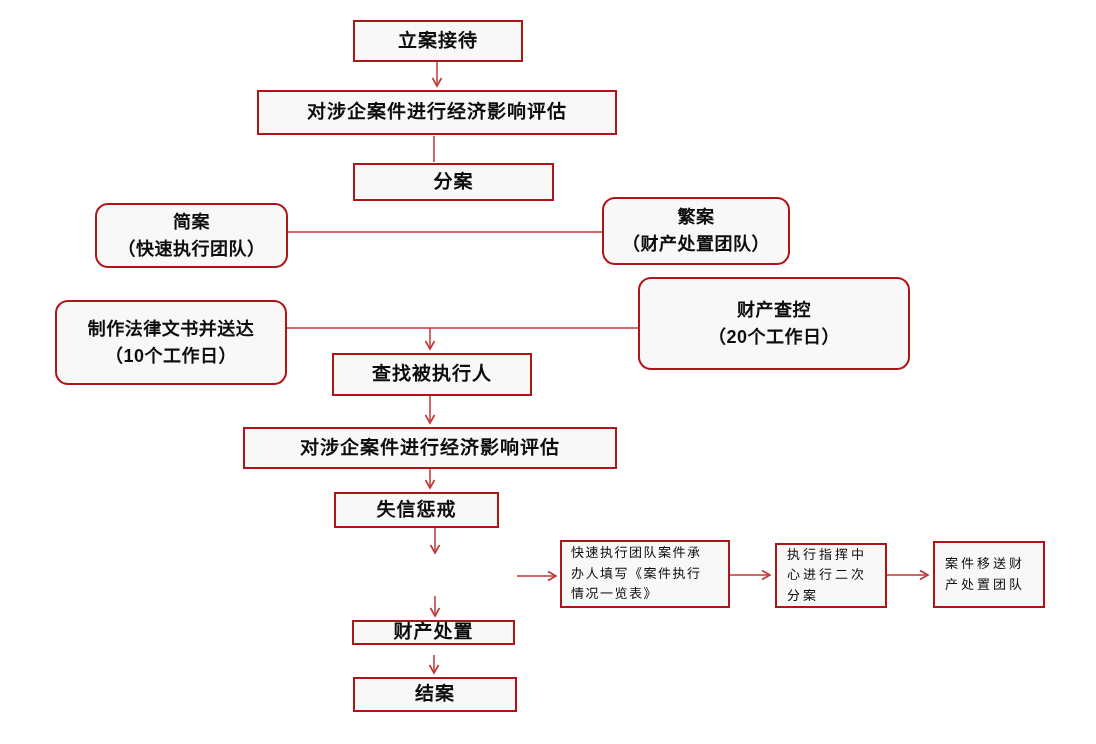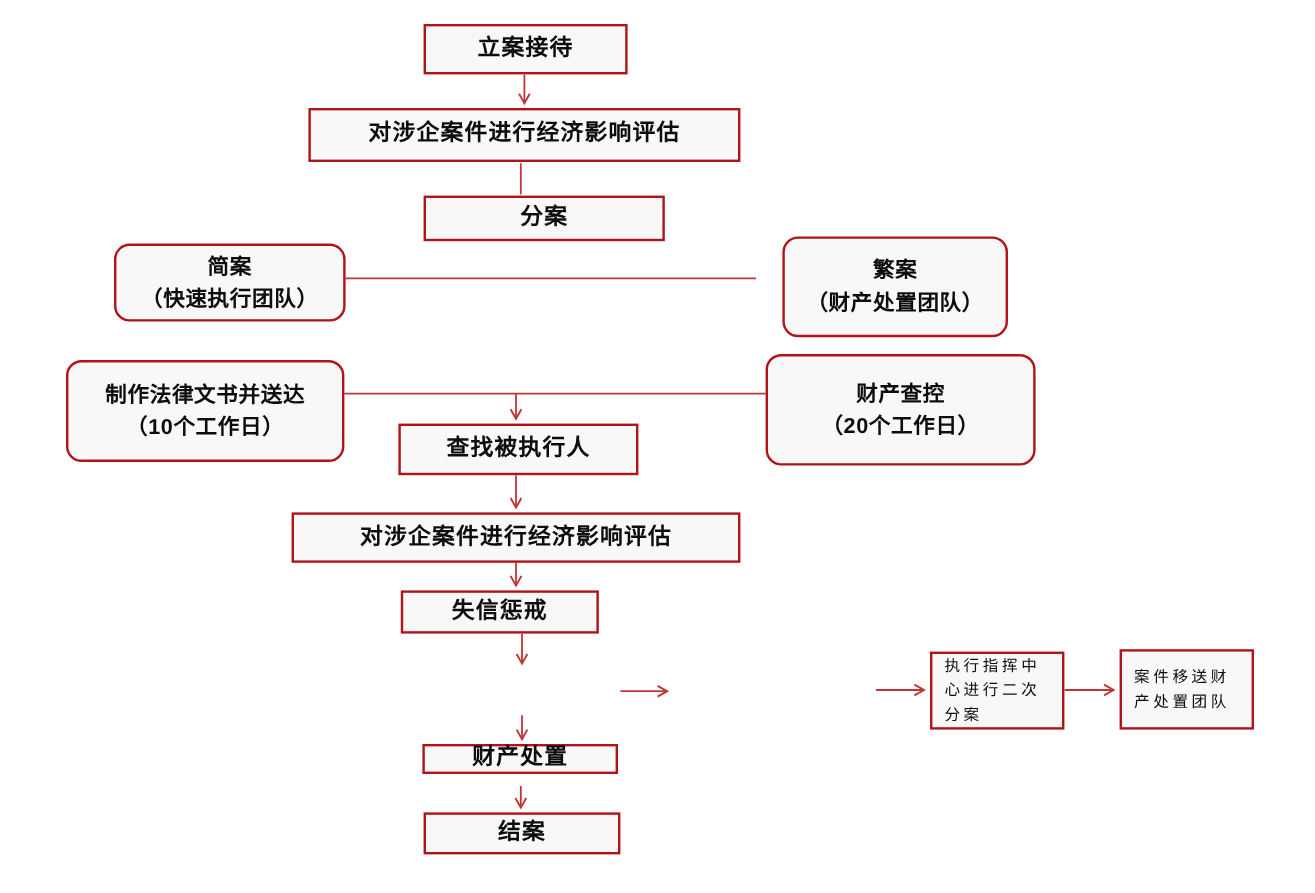--- a/index.html
+++ b/index.html
@@ -95,36 +95,39 @@
 
   <div class="node big" style="left:353px;top:20px;width:170px;height:42px">立案接待</div>
 
   <div class="node big" style="left:257px;top:90px;width:360px;height:45px">对涉企案件进行经济影响评估</div>
 
   <div class="node big" style="left:353px;top:163px;width:201px;height:38px">分案</div>
 
   <div class="node mid" style="left:95px;top:203px;width:193px;height:65px">简案
 （快速执行团队）</div>
 
-  <div class="node mid" style="left:652px;top:197px;width:188px;height:84px">繁案
+  <div class="node mid" style="left:602px;top:197px;width:188px;height:68px">繁案
 （财产处置团队）</div>
 
   <div class="node mid" style="left:55px;top:300px;width:232px;height:85px">制作法律文书并送达
 （10个工作日）</div>
 
-  <div class="node mid" style="left:638px;top:295px;width:225px;height:93px">财产查控
+  <div class="node mid" style="left:638px;top:277px;width:272px;height:93px">财产查控
 （20个工作日）</div>
 
   <div class="node big" style="left:332px;top:353px;width:200px;height:43px">查找被执行人</div>
 
   <div class="node big" style="left:243px;top:427px;width:374px;height:42px">对涉企案件进行经济影响评估</div>
 
   <div class="node big" style="left:334px;top:492px;width:165px;height:36px">失信惩戒</div>
 
 
+  <div class="node small" style="left:560px;top:540px;width:170px;height:68px">快速执行团队案件承
+办人填写《案件执行
+情况一览表》</div>
 
   <div class="node small spread" style="left:775px;top:543px;width:112px;height:65px">执行指挥中
 心进行二次
 分案</div>
 
   <div class="node small spread" style="left:933px;top:541px;width:112px;height:67px">案件移送财
 产处置团队</div>
 
   <div class="node big" style="left:352px;top:620px;width:163px;height:25px">财产处置</div>
 

